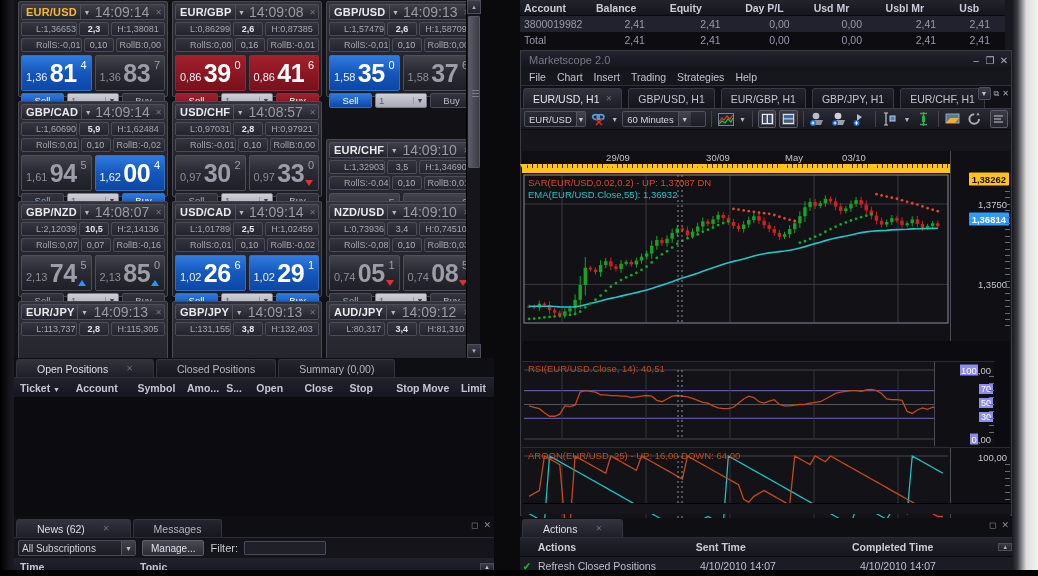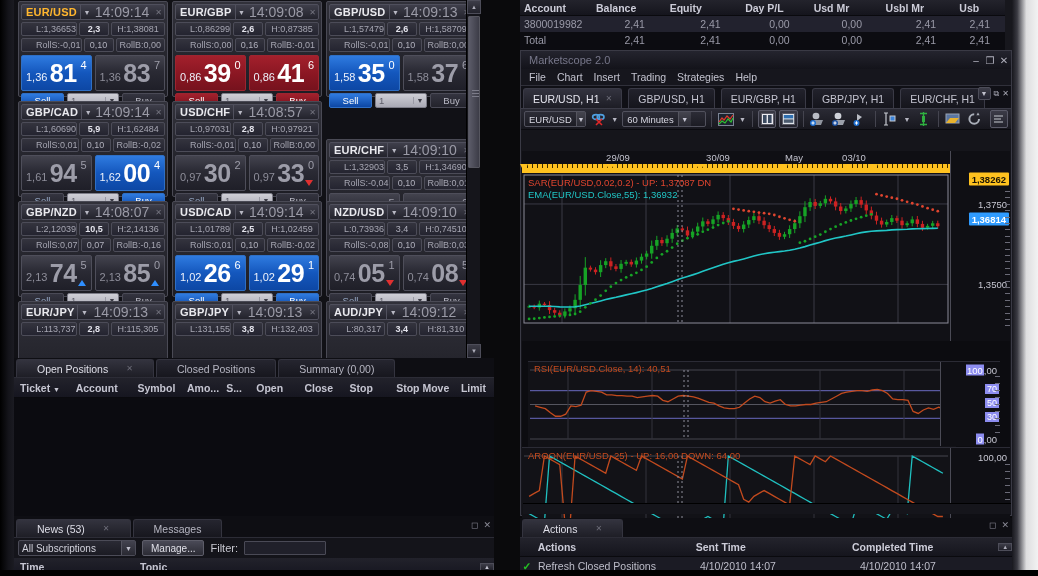--- a/index.html
+++ b/index.html
@@ -653,21 +653,21 @@
         <div style="width: 60px;">Stop</div>
         <div style="width: 84px;">Stop Move</div>
         <div style="width: 50px;">Limit</div>
       </div>
     <div class="grid-body"></div>
   </div>
 
   <div id="news">
     <div class="tabstrip" id="news-tabs">
         <div class="tab active">
-          <span>News (53)</span>
+          <span>News (62)</span>
           <span class="xs">✕</span>
         </div>
         <div class="tab">
           <span>Messages</span>
         </div>
       </div>
     <div class="panel-ctl">
       <span>◻</span>
       <span>✕</span>
     </div>
@@ -1260,21 +1260,21 @@
               <div class="ytick-m" style="top: 148.8px;"></div>
               <div class="ytick-m" style="top: 155.2px;"></div>
               <div class="ytick-m" style="top: 161.6px;"></div>
               <div class="ytick-m" style="top: 168px;"></div>
               <div class="ytick-m" style="top: 174.4px;"></div>
             </div>
         </div>
       </div>
 
 
-      <div class="pane" id="rsi-pane" style="position:absolute;top:210px;left:6px;width:472px;text-align:right;">
+      <div class="pane" id="rsi-pane" style="position:absolute;top:210px;left:0;width:472px;text-align:right;">
         <svg id="rsi-svg" width="428" height="85" style="position:absolute;left:0;top:0;">
             <rect x="0" y="0" width="428" height="85" fill="#121217"></rect>
             <line x1="2" y1="56.3" x2="426" y2="56.3" stroke="#6a6ac0" stroke-width="1"></line>
             <line x1="2" y1="28.700000000000003" x2="426" y2="28.700000000000003" stroke="#6a6ac0" stroke-width="1"></line>
             <line x1="2" y1="42.5" x2="426" y2="42.5" stroke="#55555f" stroke-width="1"></line>
             <line x1="2" y1="77" x2="426" y2="77" stroke="#44444e" stroke-width="1"></line>
             <line x1="2" y1="8" x2="426" y2="8" stroke="#44444e" stroke-width="1"></line>
             <line x1="40" y1="8" x2="40" y2="77" stroke="#33333d" stroke-width="1"></line>
             <line x1="124" y1="8" x2="124" y2="77" stroke="#33333d" stroke-width="1"></line>
             <line x1="208" y1="8" x2="208" y2="77" stroke="#33333d" stroke-width="1"></line>

